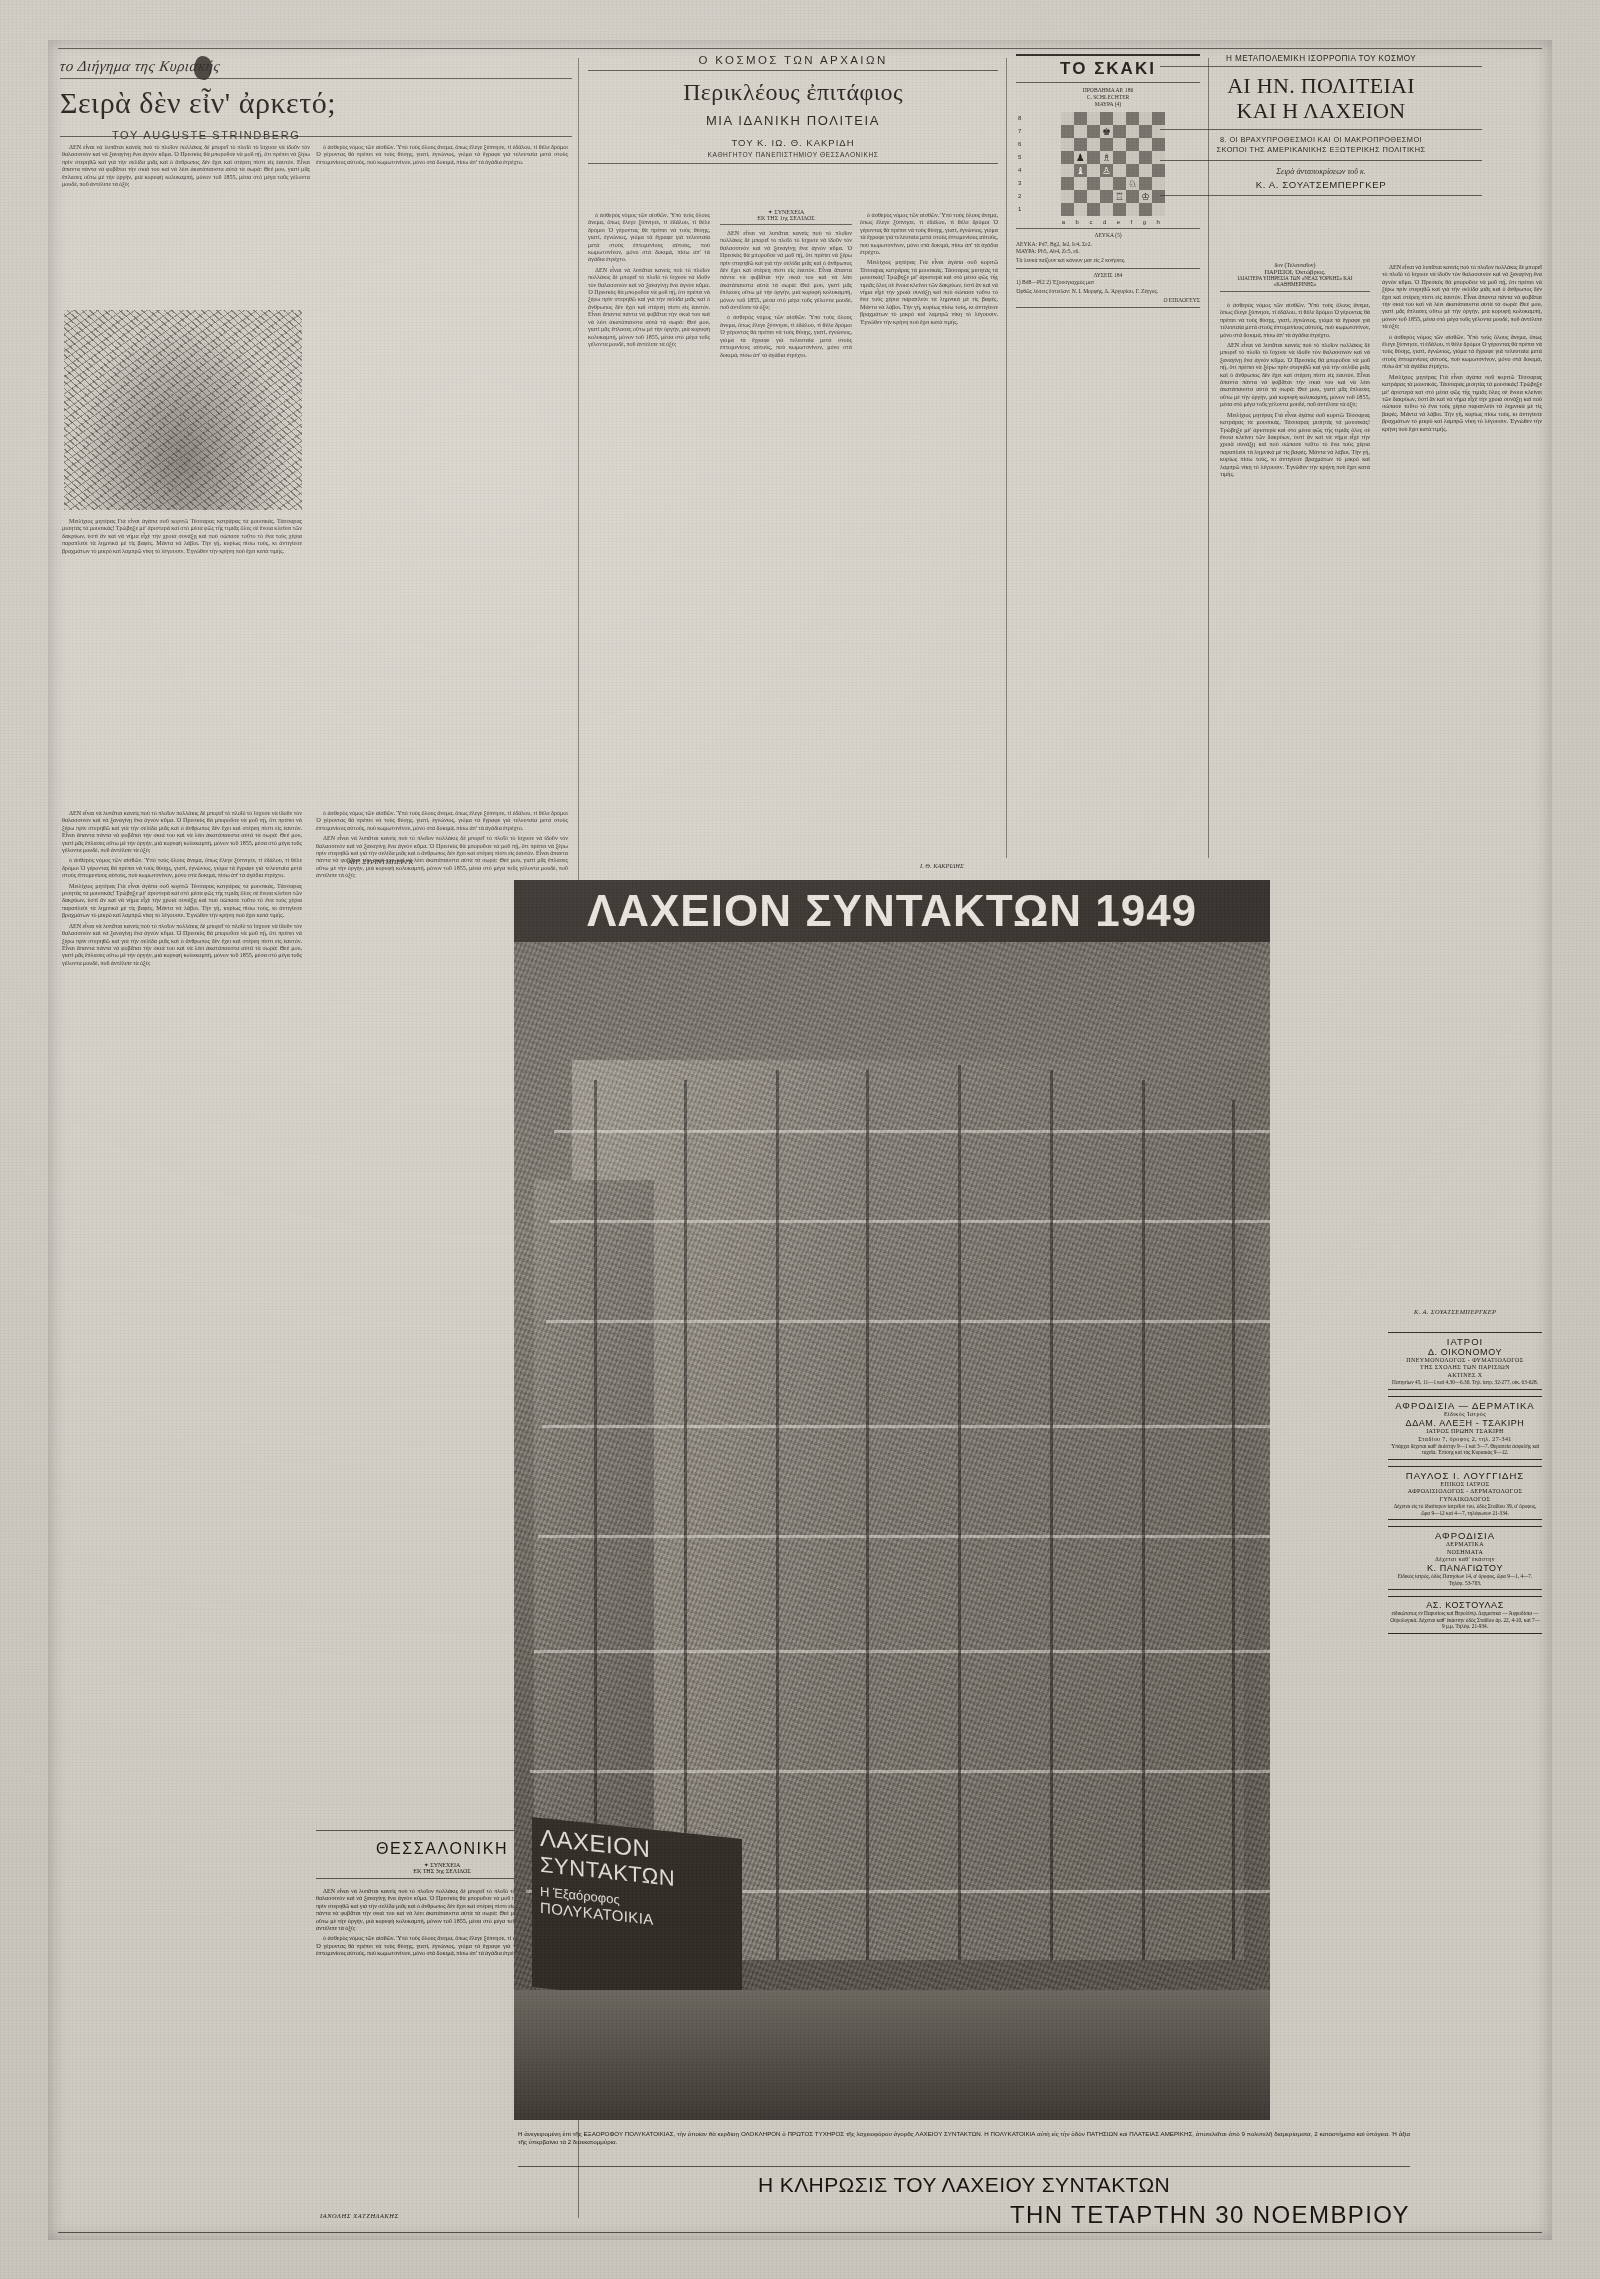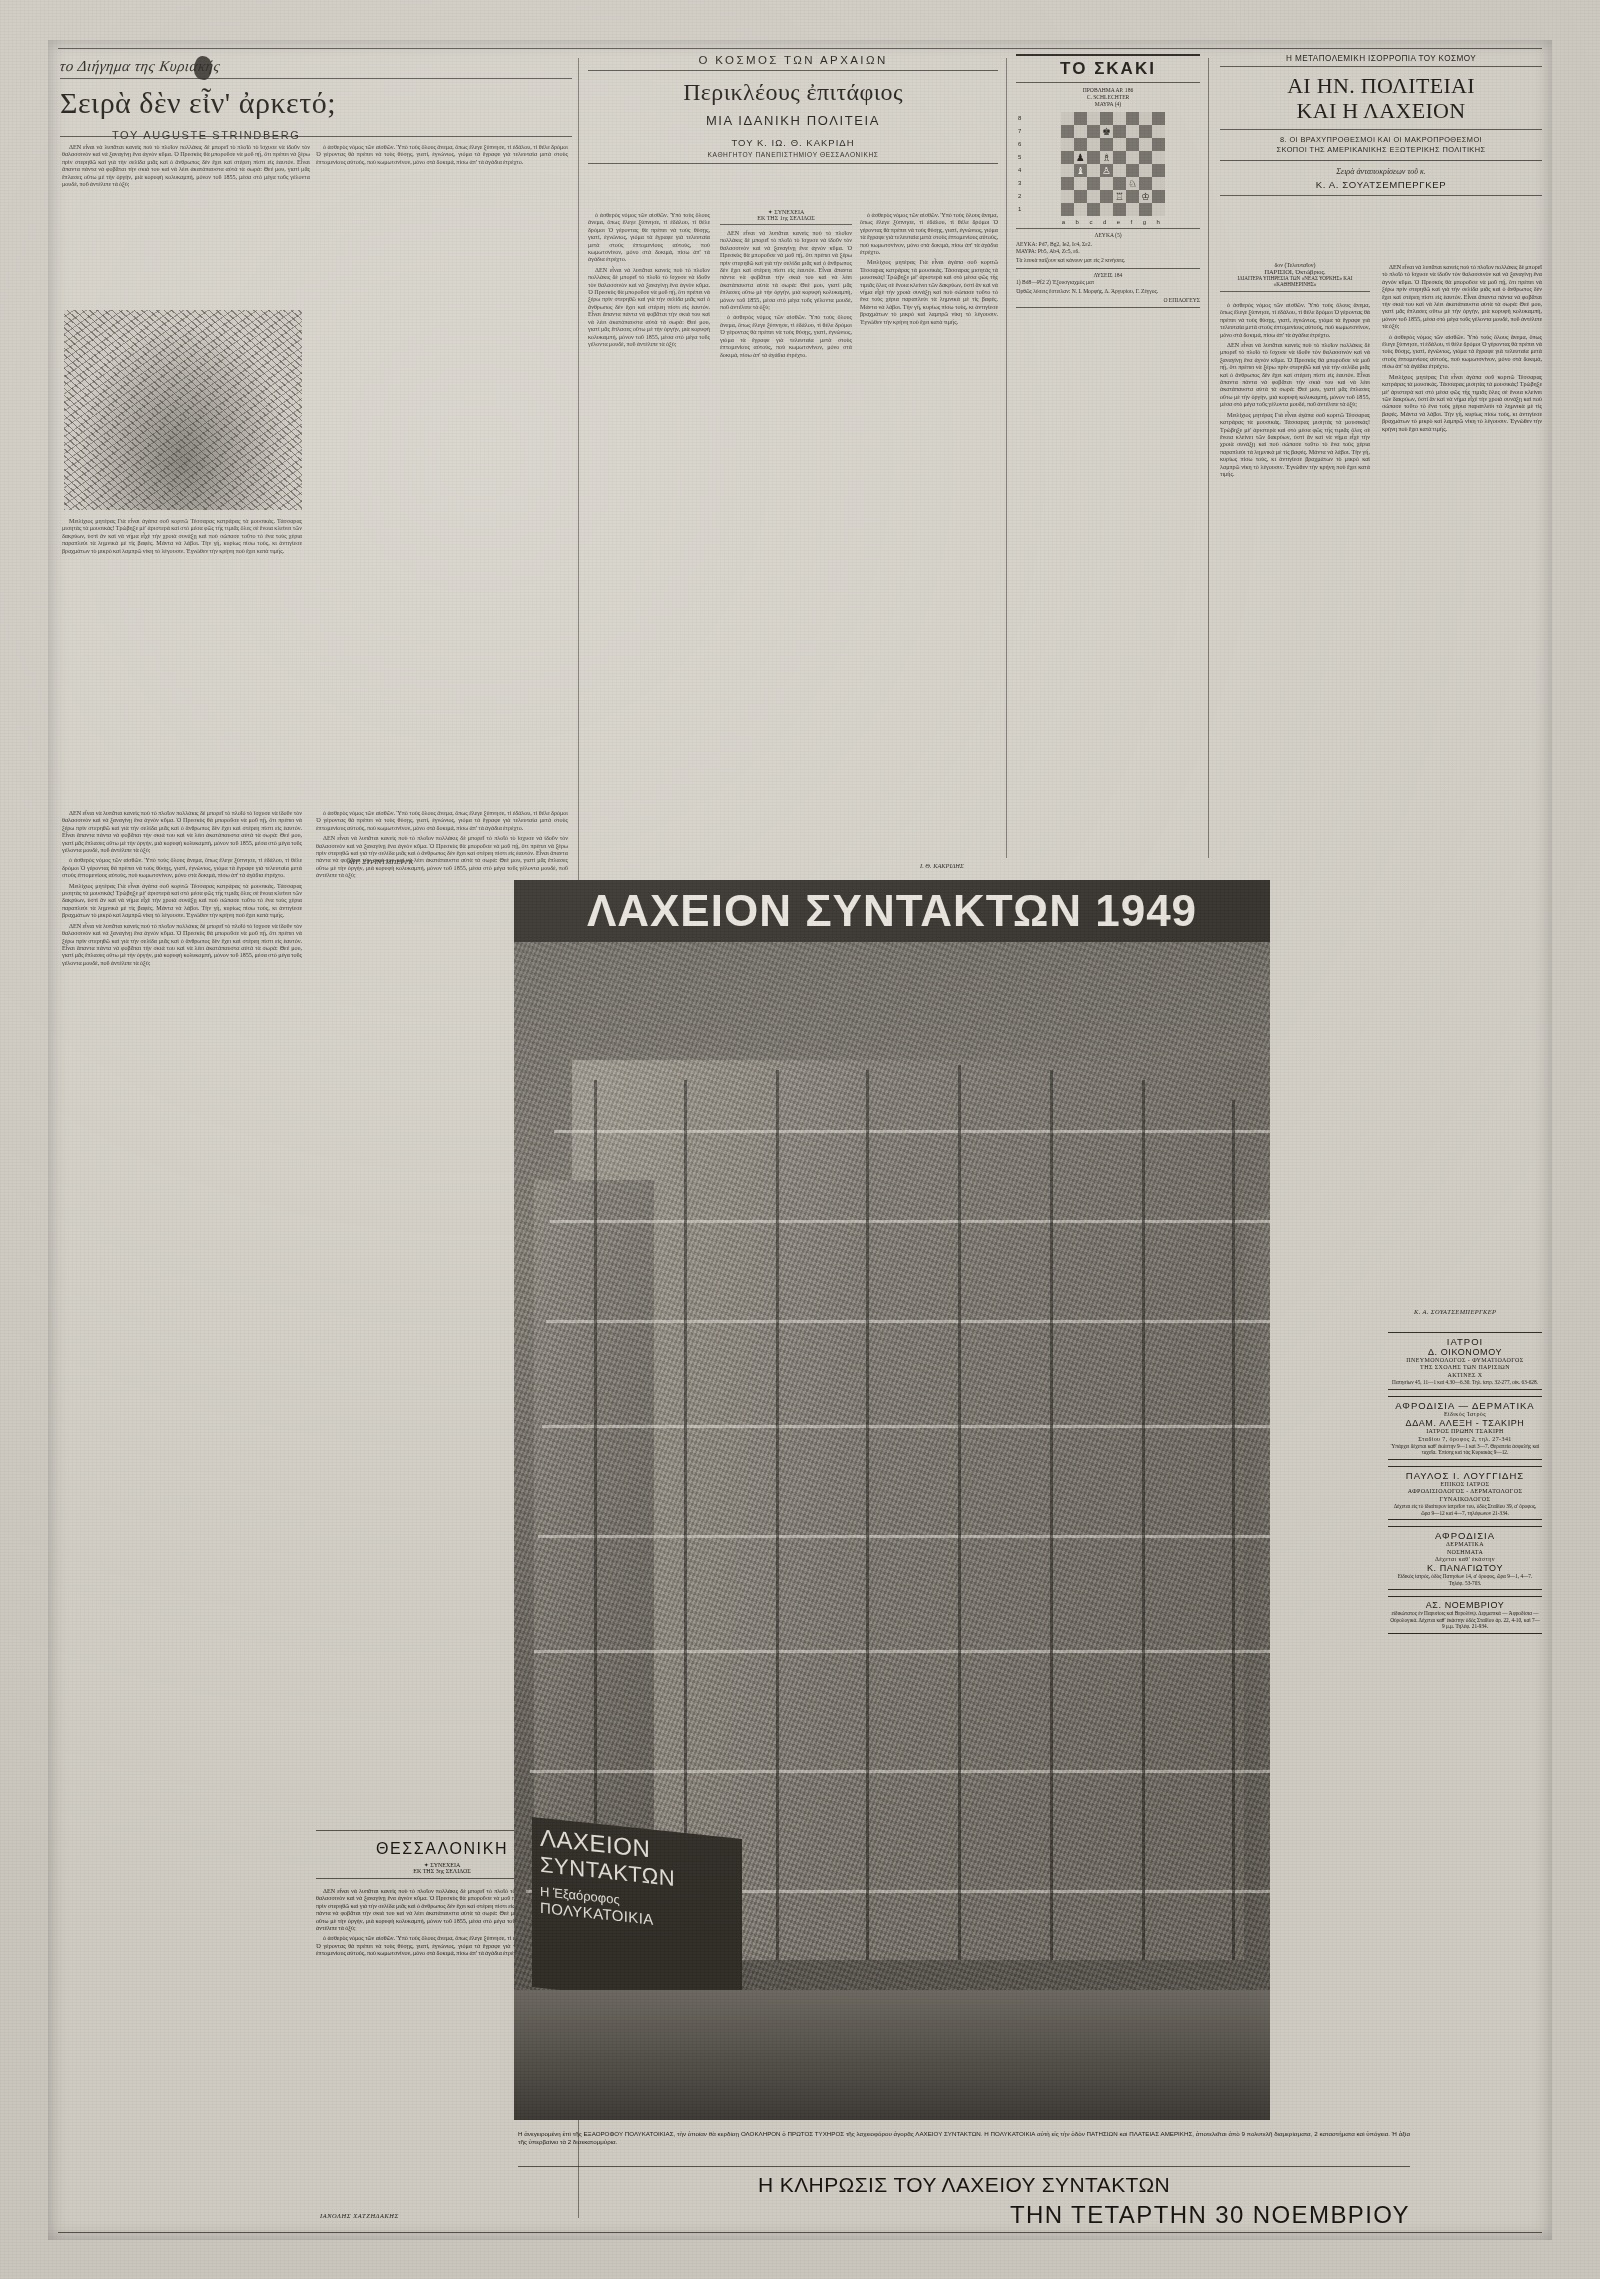--- a/index.html
+++ b/index.html
@@ -451,21 +451,21 @@
      <div class="chess-meta" style="text-align:right;margin-top:2px;">Ο ΕΠΙΛΟΓΕΥΣ</div>
      <div class="rule" style="width:184px;margin-top:3px;"></div>
   </div>
 
   <div class="col body-text tiny" style="left:968px;top:320px;width:184px;height:0;overflow:hidden;"></div>
 
   <div class="vrule" style="left:1160px;top:18px;height:800px;"></div>
 
   <div class="col body-text" style="left:968px;top:352px;width:184px;height:0;overflow:hidden;"></div>
 
-  <div class="col" style="left:1172px;top:14px;width:322px;">
+  <div class="col" style="left:1112px;top:14px;width:322px;">
      <div class="rhead-small">Η ΜΕΤΑΠΟΛΕΜΙΚΗ ΙΣΟΡΡΟΠΙΑ ΤΟΥ ΚΟΣΜΟΥ</div>
      <div class="rule" style="width:322px;margin-top:3px;"></div>
      <div class="rhead-big" style="margin-top:6px;">ΑΙ ΗΝ. ΠΟΛΙΤΕΙΑΙ</div>
      <div class="rhead-big">ΚΑΙ Η ΛΑΧΕΙΟΝ</div>
      <div class="rule" style="width:322px;margin-top:6px;"></div>
      <div class="rhead-mid" style="margin-top:5px;">8. ΟΙ ΒΡΑΧΥΠΡΟΘΕΣΜΟΙ ΚΑΙ ΟΙ ΜΑΚΡΟΠΡΟΘΕΣΜΟΙ</div>
      <div class="rhead-mid">ΣΚΟΠΟΙ ΤΗΣ ΑΜΕΡΙΚΑΝΙΚΗΣ ΕΞΩΤΕΡΙΚΗΣ ΠΟΛΙΤΙΚΗΣ</div>
      <div class="rule" style="width:322px;margin-top:5px;"></div>
      <div style="font-size:8px;text-align:center;margin-top:6px;font-style:italic;">Σειρὰ ἀνταποκρίσεων τοῦ κ.</div>
      <div class="rhead-name" style="margin-top:3px;">Κ. Α. ΣΟΥΑΤΣΕΜΠΕΡΓΚΕΡ</div>
@@ -533,21 +533,21 @@
     <div class="ad" style="margin-top:6px;">
       <div class="ad-title">ΑΦΡΟΔΙΣΙΑ</div>
       <div class="ad-sub">ΔΕΡΜΑΤΙΚΑ</div>
       <div class="ad-sub">ΝΟΣΗΜΑΤΑ</div>
       <div class="ad-sub">Δέχεται καθ' ἑκάστην</div>
       <div class="ad-name">Κ. ΠΑΝΑΓΙΩΤΟΥ</div>
       <div class="ad-body">Εἰδικὸς ἰατρός, ὁδὸς Πατησίων 14, α' ὄροφος, ὥρα 9—1, 4—7. Τηλέφ. 53-703.</div>
     </div>
 
     <div class="ad" style="margin-top:6px;">
-      <div class="ad-name">ΑΣ. ΝΟΕΜΒΡΙΟΥ</div>
+      <div class="ad-name">ΑΣ. ΚΟΣΤΟΥΛΑΣ</div>
       <div class="ad-body">εἰδικώτατος ἐν Παρισίοις καὶ Βερολίνῳ. Δερματικὰ — Ἀφροδίσια — Οὐρολογικά. Δέχεται καθ' ἑκάστην ὁδὸς Σταδίου ἀρ. 22, 4-10, καὶ 7—9 μ.μ. Τηλέφ. 21-934.</div>
     </div>
 
   </div>
 
   <div class="photo" style="left:466px;top:840px;width:756px;height:1240px;">
      <div class="sky"></div>
 
      <div class="bldg" style="left:58px;top:180px;width:700px;height:900px;background:linear-gradient(95deg,#9a958b 0%,#7d7870 40%,#6d6860 100%);"></div>
      <div class="bldg" style="left:20px;top:300px;width:120px;height:780px;background:linear-gradient(100deg,#8a857c,#625e57);"></div>

